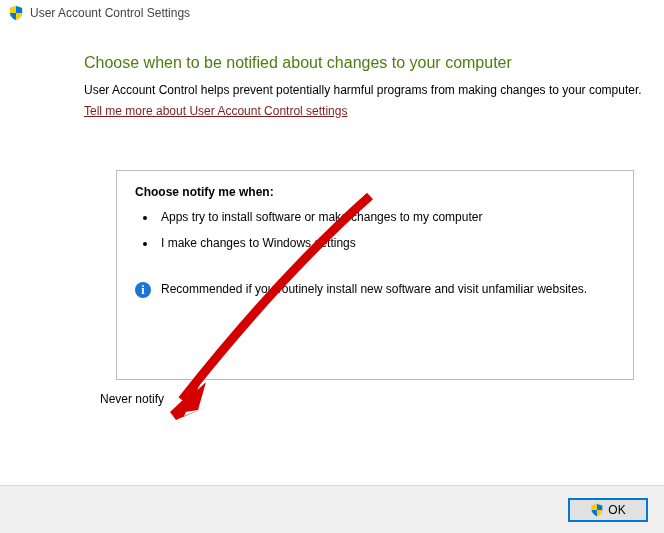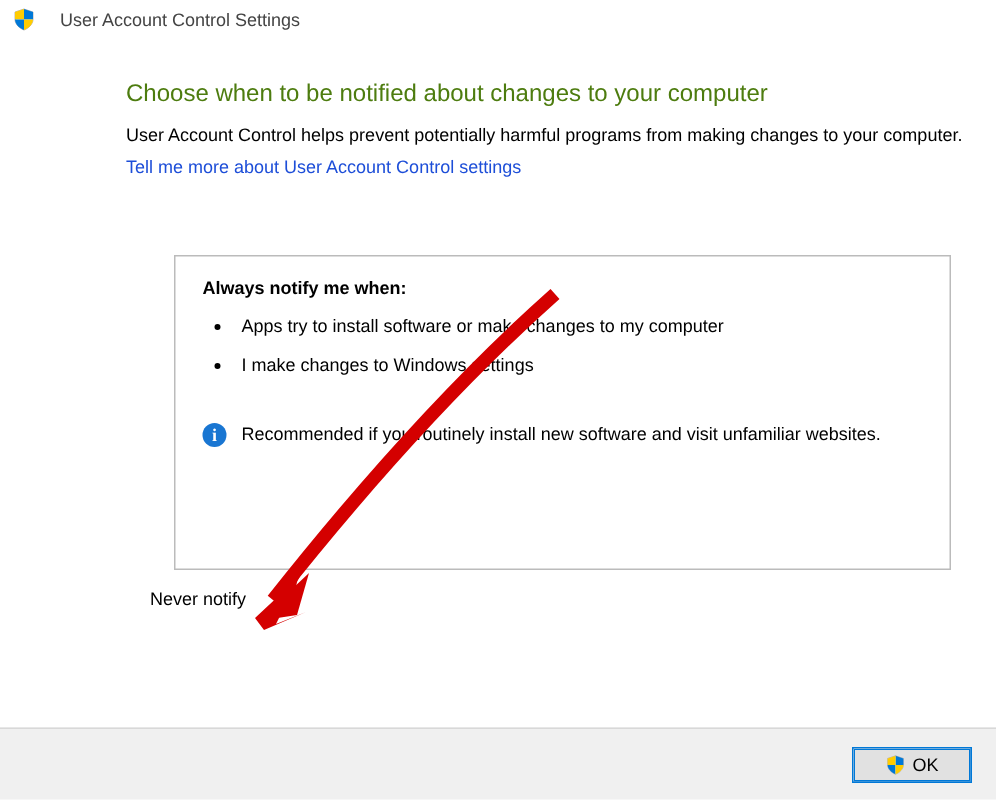--- a/index.html
+++ b/index.html
@@ -13,39 +13,40 @@
     height: 533px;
     position: relative;
   }
   .titlebar {
     display: flex;
     align-items: center;
     padding: 4px 8px 8px 8px;
     height: 30px;
   }
   .titlebar .title {
-    margin-left: 16px;
+    margin-left: 6px;
     font-size: 12px;
     color: #444;
   }
   .heading {
     color: #4d7c0f;
     font-size: 16px;
     font-weight: 400;
     padding: 24px 0 10px 84px;
   }
   .desc {
     padding: 0 20px 0 84px;
     font-size: 12px;
     line-height: 1.4;
   }
   .link {
     display: inline-block;
     margin-top: 4px;
-    color: #1d4ed8;
+    color: #7f1d1d;
+    text-decoration: underline;
     font-size: 12px;
     cursor: pointer;
   }
   .main {
     display: flex;
     margin: 22px 0 0 0;
     padding: 0 30px 0 100px;
     position: relative;
   }
   .slider-col {
@@ -204,21 +205,21 @@
 <div class="heading">Choose when to be notified about changes to your computer</div>
 
 <div class="desc">
   <span>User Account Control helps prevent potentially harmful programs from making changes to your computer.</span><br>
   <span class="link">Tell me more about User Account Control settings</span>
 </div>
 
 <div class="main">
 
   <div class="desc-box">
-    <h3>Always notify me when:</h3>
+    <h3>Choose notify me when:</h3>
     <ul>
       <li>Apps try to install software or make changes to my computer</li>
       <li>I make changes to Windows settings</li>
     </ul>
     <div class="rec-row">
       <div class="info-icon">i</div>
       <div>Recommended if you routinely install new software and visit unfamiliar websites.</div>
     </div>
   </div>
 </div>

